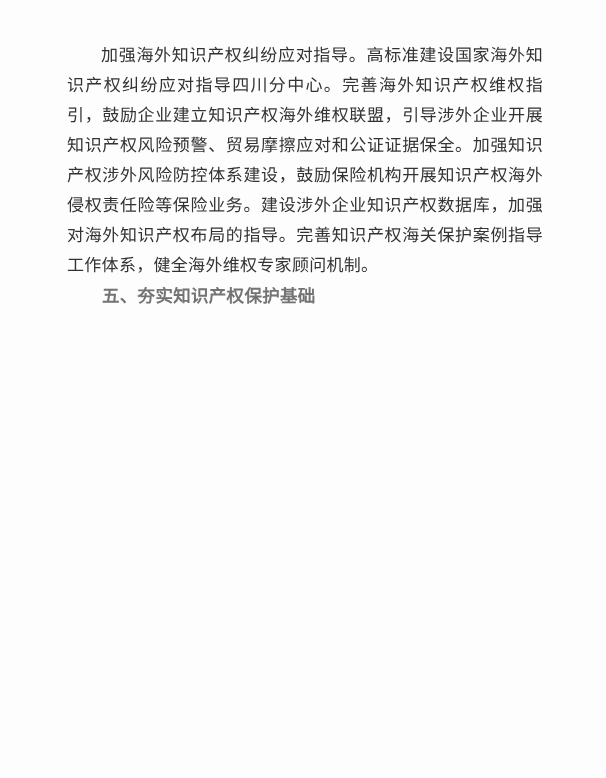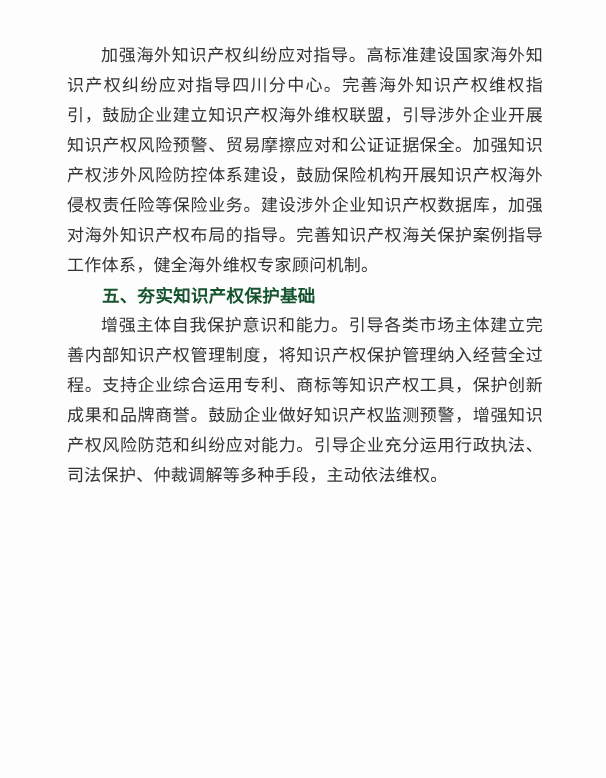--- a/index.html
+++ b/index.html
@@ -31,21 +31,21 @@
     text-indent: 2em;
     letter-spacing: 0.3px;
     word-break: break-all;
   }
   .section-heading {
     margin: 0;
     font-size: 17.5px;
     line-height: 30px;
     font-weight: bold;
     text-indent: 2em;
-    color: #14532d;
+    color: #737373;
     font-family: "Liberation Sans", "DejaVu Sans", sans-serif;
     letter-spacing: 0.3px;
   }
   .page-number {
     position: absolute;
     top: 698px;
     right: 102px;
     font-size: 15.5px;
     line-height: 20px;
     color: #b91c1c;
@@ -53,16 +53,15 @@
     white-space: nowrap;
   }
 </style>
 </head>
 <body>
 
 <div class="page">
   <div class="content">
     <p class="body-para">加强海外知识产权纠纷应对指导。高标准建设国家海外知识产权纠纷应对指导四川分中心。完善海外知识产权维权指引，鼓励企业建立知识产权海外维权联盟，引导涉外企业开展知识产权风险预警、贸易摩擦应对和公证证据保全。加强知识产权涉外风险防控体系建设，鼓励保险机构开展知识产权海外侵权责任险等保险业务。建设涉外企业知识产权数据库，加强对海外知识产权布局的指导。完善知识产权海关保护案例指导工作体系，健全海外维权专家顾问机制。</p>
     <h3 class="section-heading">五、夯实知识产权保护基础</h3>
-    <p class="body-para">增强主体自我保护意识和能力。引导各类市场主体建立完善内部知识产权管理制度，将知识产权保护管理纳入经营全过程。支持企业综合运用专利、商标等知识产权工具，保护创新成果和品牌商誉。鼓励企业做好知识产权监测预警，增强知识产权风险防范和纠纷应对能力。引导企业充分运用行政执法、司法保护、仲裁调解等多种手段，主动依法维权。</p>
   </div>
   <div class="page-number">— 19 —</div>
 </div>
 
 </body></html>

